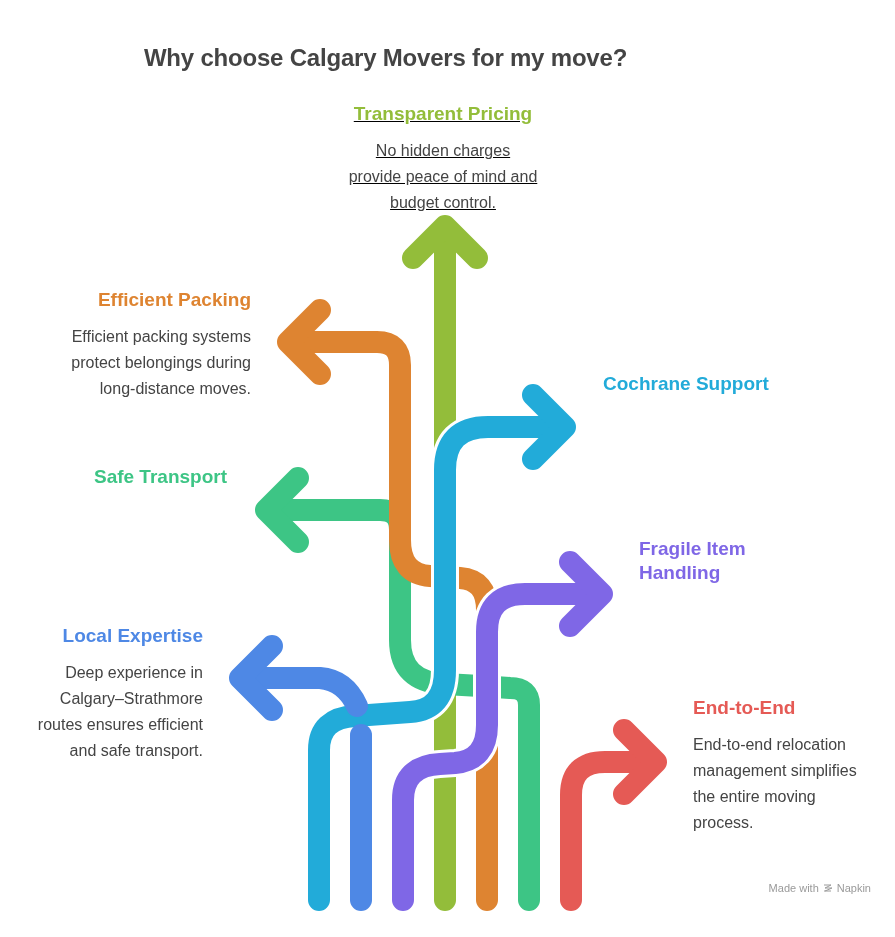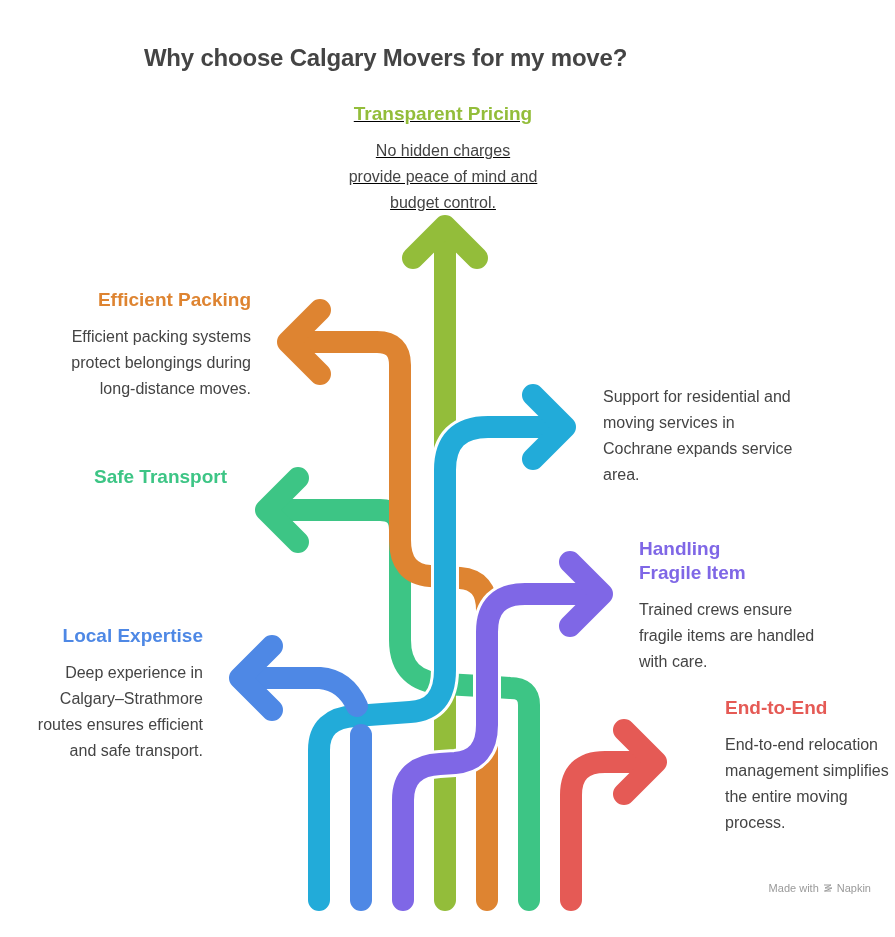--- a/index.html
+++ b/index.html
@@ -65,41 +65,40 @@
   <div class="h" style="color:#93BD3A;">Transparent Pricing</div>
   <div class="d" style="width:190px;margin-left:18px;">No hidden charges provide peace of mind and budget control.</div>
 </div>
 
 <div class="item right-al" style="left:60px; top:288px; width:191px;">
   <div class="h" style="color:#DE8431;">Efficient Packing</div>
   <div class="d">Efficient packing systems protect belongings during long-distance moves.</div>
 </div>
 
 <div class="item" style="left:603px; top:372px; width:190px;">
-  <div class="d">Support for residential and moving services in Cochrane expands service area.</div>
+  <div class="h" style="color:#22ABD9;">Cochrane Support</div>
 </div>
 
 <div class="item right-al" style="left:40px; top:465px; width:187px;">
   <div class="h" style="color:#3DC585;">Safe Transport</div>
 </div>
 
 <div class="item" style="left:639px; top:537px; width:180px;">
   <div class="h" style="color:#7F67E6;">
+    <div>Fragile Item</div>
     <div>Handling</div>
-    <div>Fragile Item</div>
   </div>
-  <div class="d">Trained crews ensure fragile items are handled with care.</div>
 </div>
 
 <div class="item right-al" style="left:30px; top:624px; width:173px;">
   <div class="h" style="color:#4E88E5;">Local Expertise</div>
   <div class="d">Deep experience in Calgary–Strathmore routes ensures efficient and safe transport.</div>
 </div>
 
-<div class="item" style="left:693px; top:696px; width:170px;margin-left:32px;">
+<div class="item" style="left:693px; top:696px; width:170px;">
   <div class="h" style="color:#E55A55;">
     <div>End-to-End</div>
   </div>
   <div class="d">End-to-end relocation management simplifies the entire moving process.</div>
 </div>
 
 <div class="footer">
   <span>Made with</span>
   <svg width="10" height="10" viewBox="0 0 10 10">
     <path d="M1 2 L8 2 M2 5 L9 5 M1 8 L8 8 M8 2 L2 5 M9 5 L2 8" stroke="#9a9a9a" stroke-width="1" fill="none"></path>

